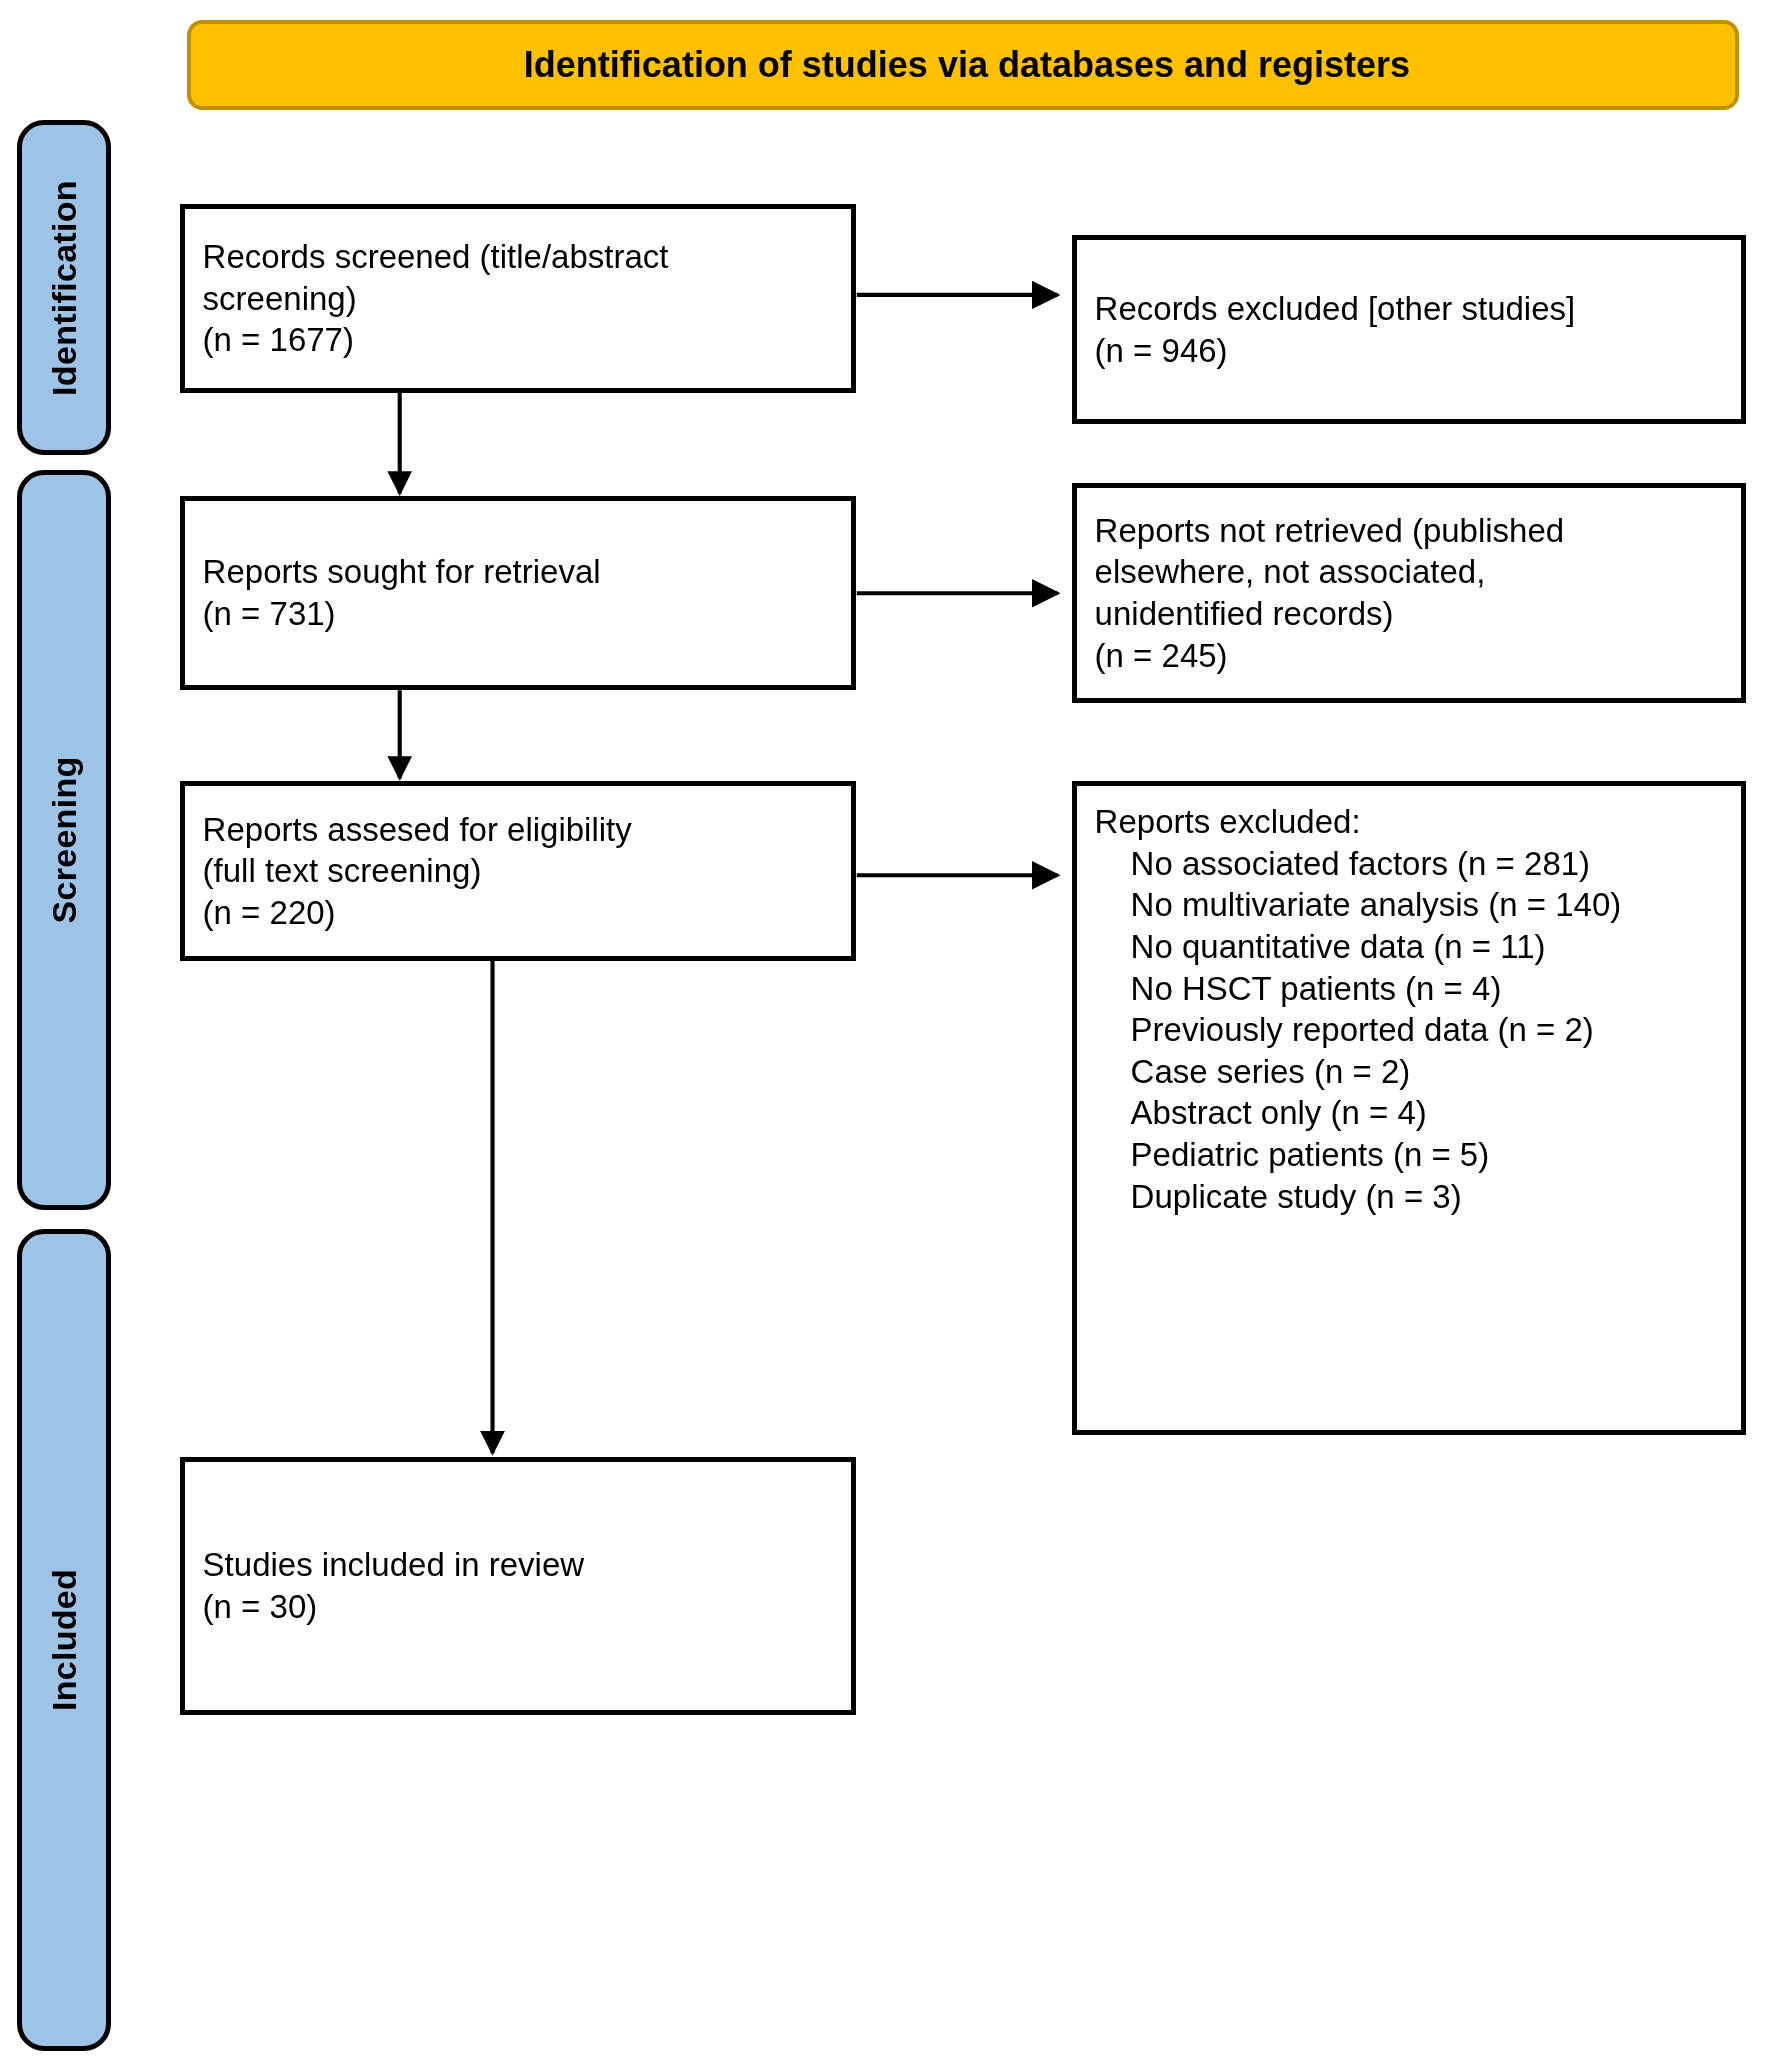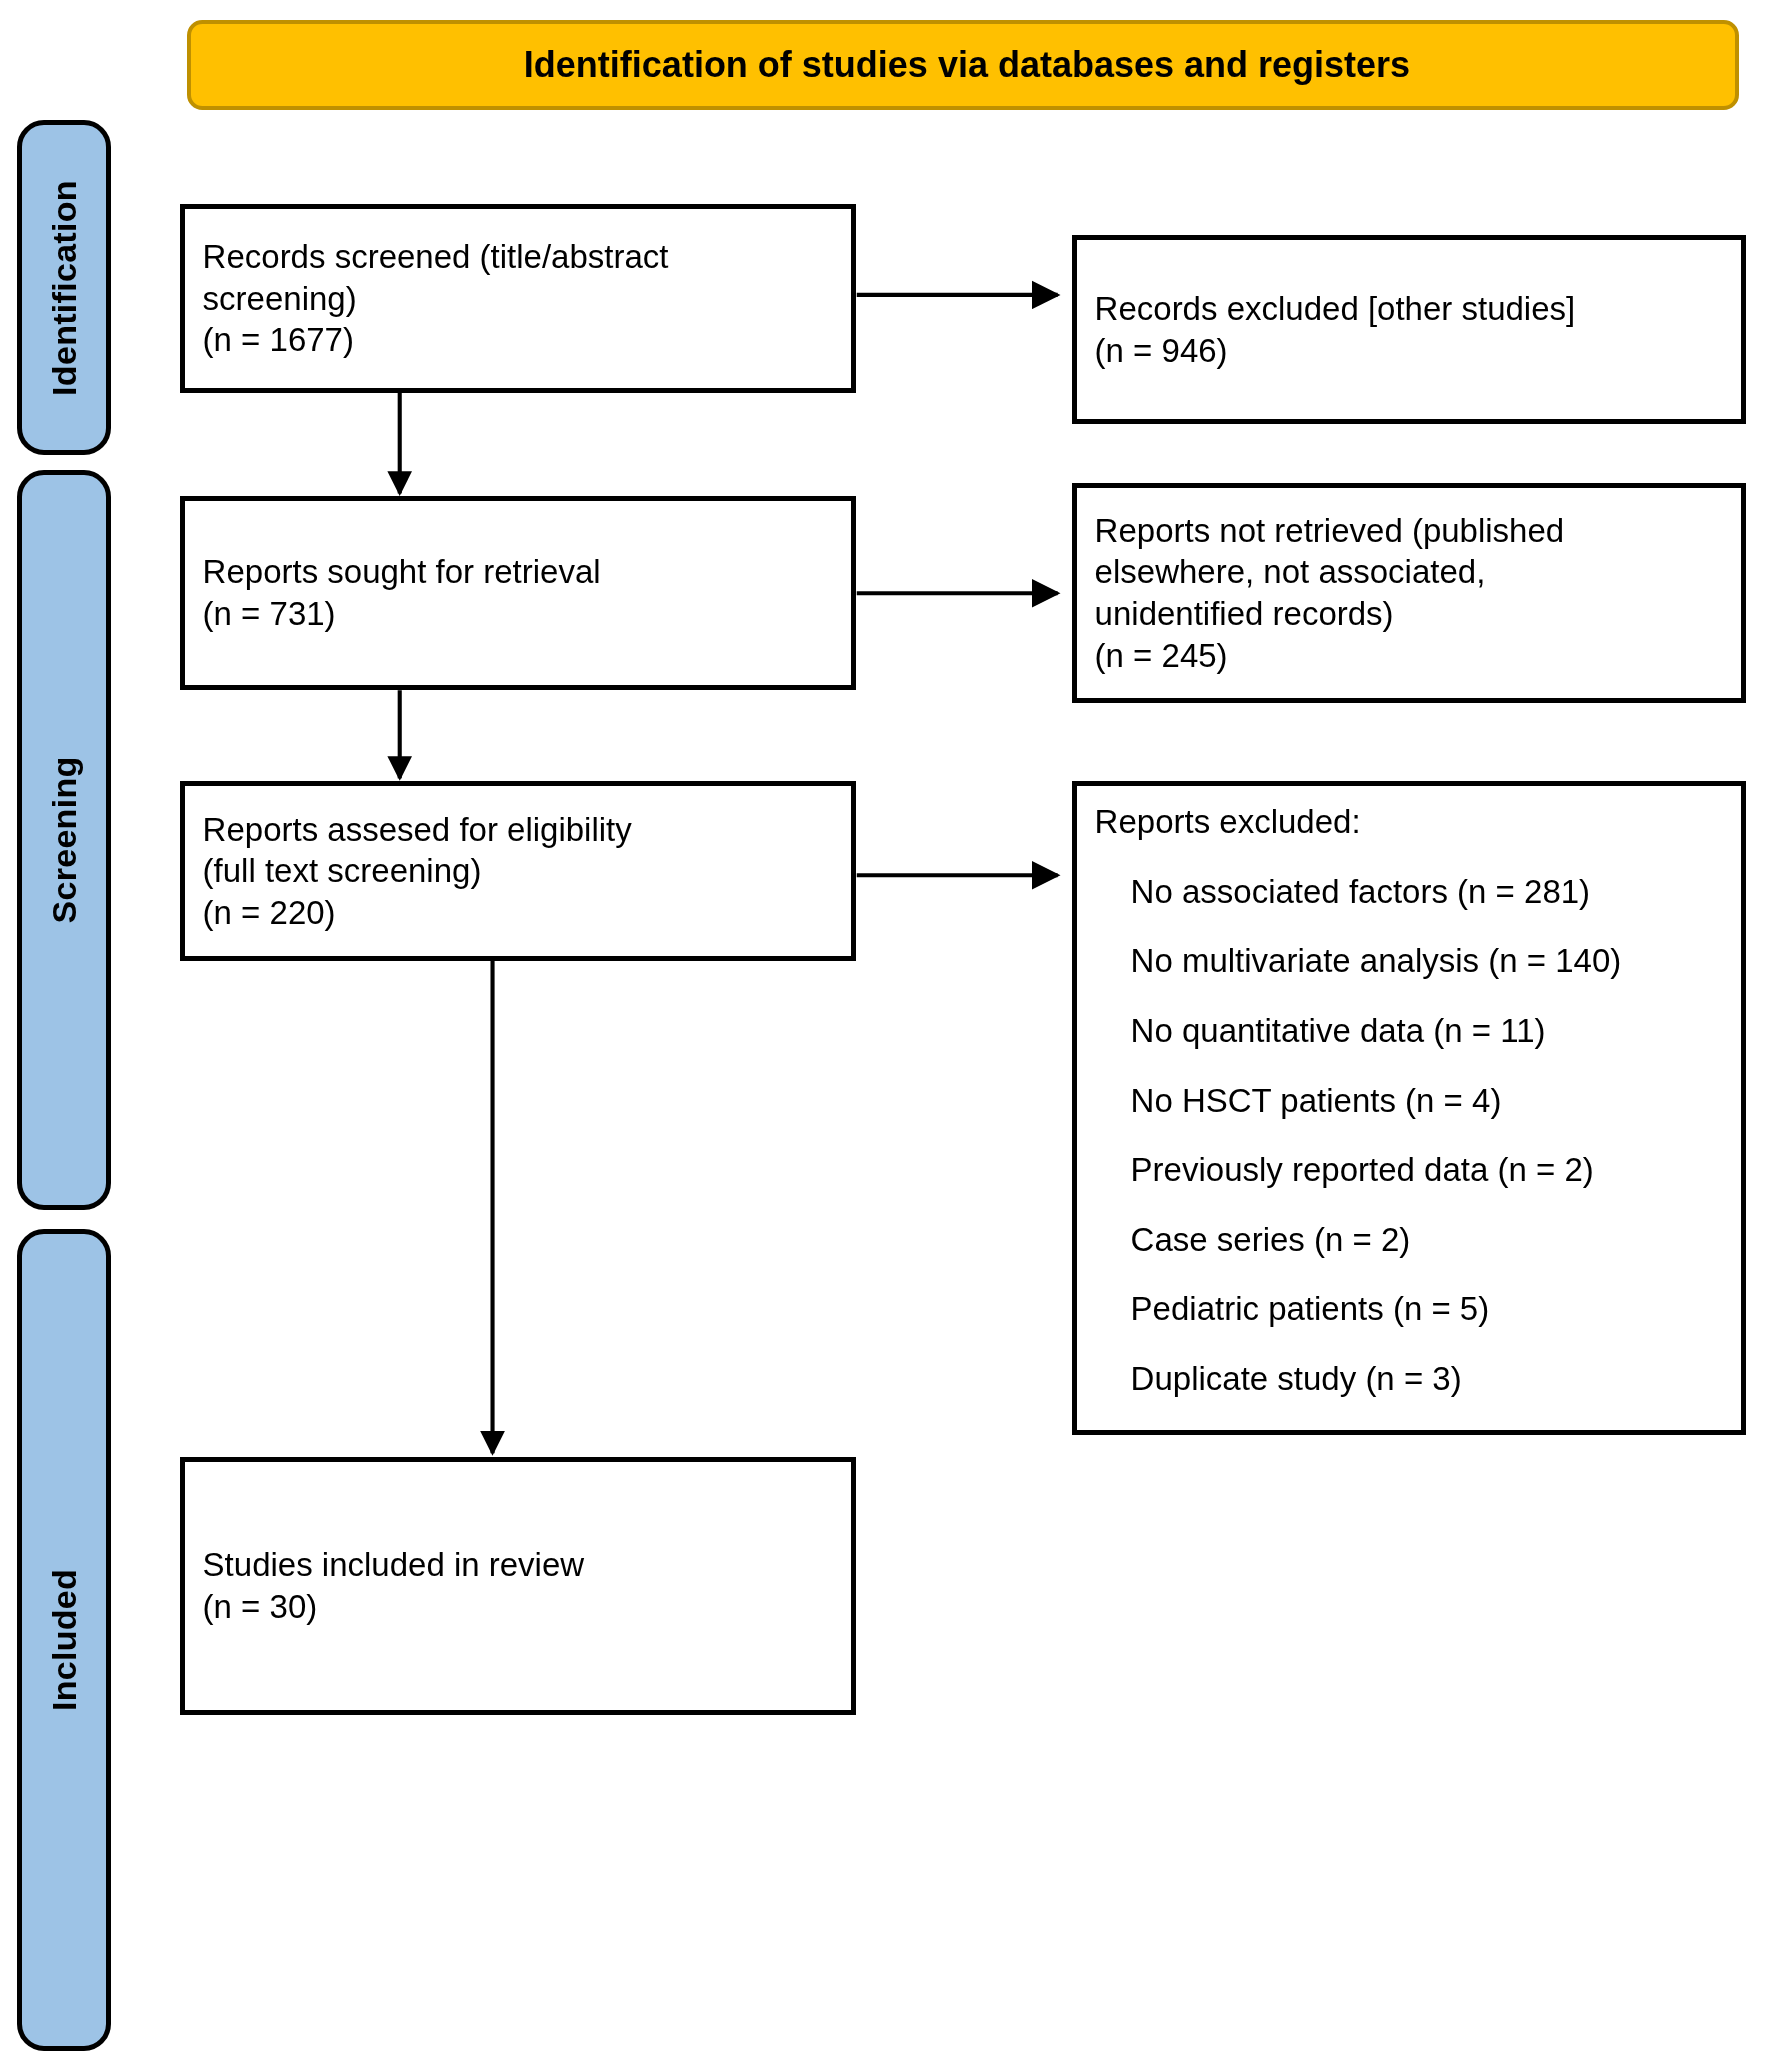--- a/index.html
+++ b/index.html
@@ -145,28 +145,29 @@
     <span class="box-line">unidentified records)</span>
     <span class="box-line">(n = 245)</span>
   </div>
 
   <div class="flow-box" style="left:180px; top:781px; width:676px; height:180px;">
     <span class="box-line">Reports assesed for eligibility</span>
     <span class="box-line">(full text screening)</span>
     <span class="box-line">(n = 220)</span>
   </div>
 
-  <div class="flow-box top-aligned" style="left:1072px; top:781px; width:674px; height:654px;gap:28px;">
+  <div class="flow-box top-aligned" style="left:1072px; top:781px; width:674px; height:654px;">
     <span class="box-line">Reports excluded:</span>
     <span class="box-sub">No associated factors (n = 281)</span>
     <span class="box-sub">No multivariate analysis (n = 140)</span>
     <span class="box-sub">No quantitative data (n = 11)</span>
     <span class="box-sub">No HSCT patients (n = 4)</span>
     <span class="box-sub">Previously reported data (n = 2)</span>
     <span class="box-sub">Case series (n = 2)</span>
+    <span class="box-sub">Abstract only (n = 4)</span>
     <span class="box-sub">Pediatric patients (n = 5)</span>
     <span class="box-sub">Duplicate study (n = 3)</span>
   </div>
 
   <div class="flow-box" style="left:180px; top:1457px; width:676px; height:258px;">
     <span class="box-line">Studies included in review</span>
     <span class="box-line">(n = 30)</span>
   </div>
 
   <svg id="connectors" viewBox="0 0 3019 3517" width="1774" height="2066">

